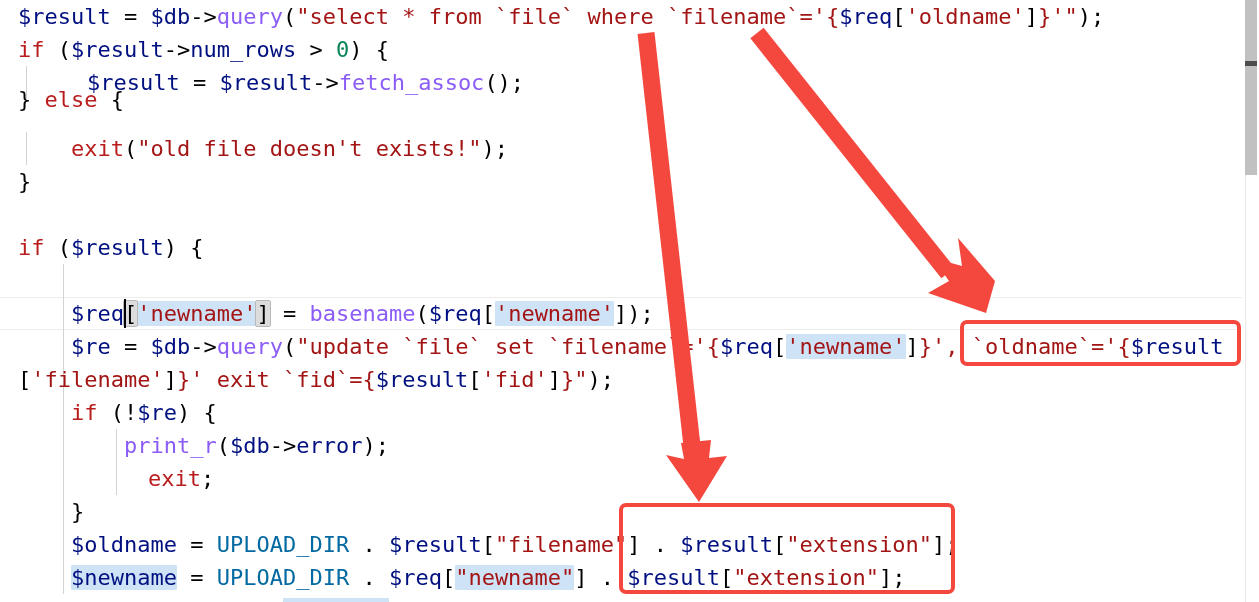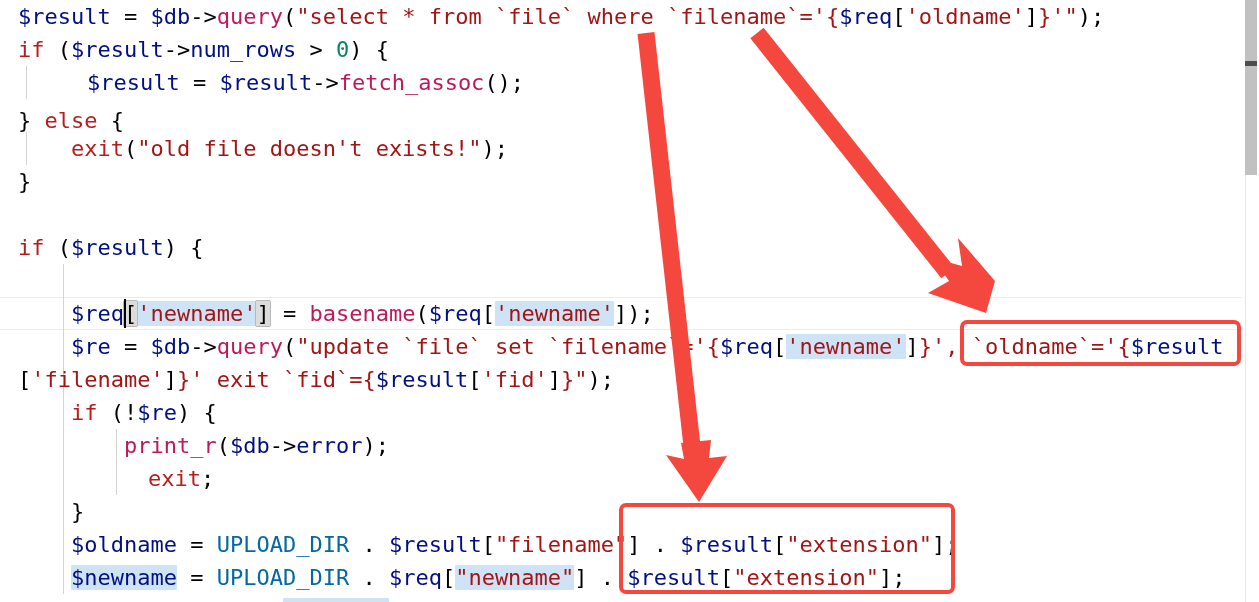--- a/index.html
+++ b/index.html
@@ -40,21 +40,21 @@
     left: 0;
     height: 33px;
     white-space: pre;
     padding-left: 18px;
     box-sizing: border-box;
   }
 
   
   .t-var   { color: #001080; }           
   .t-kw    { color: #b91c1c; }           
-  .t-fn    { color: #be185d; }           
+  .t-fn    { color: #8b5cf6; }           
   .t-str   { color: #a31515; }           
   .t-num   { color: #098658; }           
   .t-op    { color: #000000; }           
   .t-const { color: #0369a1; }
 
   
   .hl-word {
     background: #cfe3f7;
     border-radius: 1px;
     text-align: center;
@@ -157,21 +157,21 @@
   <div class="indent-guide" style="left:116px; top:429px; height:66px;"></div>
 
   <div class="code-layer">
 
     <div class="line" style="top:0px;"><span class="t-var">$result</span><span class="t-op"> = </span><span class="t-var">$db</span><span class="t-op">-&gt;</span><span class="t-fn">query</span><span class="t-op">(</span><span class="t-str">"select * from `file` where `filename`='{</span><span class="t-var">$req</span><span class="t-op">[</span><span class="t-str">'oldname'</span><span class="t-op">]</span><span class="t-str">}'"</span><span class="t-op">);</span></div>
 
     <div class="line" style="top:33px;"><span class="t-kw">if</span><span class="t-op"> (</span><span class="t-var">$result</span><span class="t-op">-&gt;</span><span class="t-var">num_rows</span><span class="t-op"> &gt; </span><span class="t-num">0</span><span class="t-op">) {</span></div>
 
     <div class="line" style="top:66px;padding-left:34px;">    <span class="t-var">$result</span><span class="t-op"> = </span><span class="t-var">$result</span><span class="t-op">-&gt;</span><span class="t-fn">fetch_assoc</span><span class="t-op">();</span></div>
 
-    <div class="line" style="top:104px;"><span class="t-op">} </span><span class="t-kw">else</span><span class="t-op"> {</span></div>
+    <div class="line" style="top:83px;"><span class="t-op">} </span><span class="t-kw">else</span><span class="t-op"> {</span></div>
 
     <div class="line" style="top:132px;">    <span class="t-kw">exit</span><span class="t-op">(</span><span class="t-str">"old file doesn't exists!"</span><span class="t-op">);</span></div>
 
     <div class="line" style="top:165px;"><span class="t-op">}</span></div>
 
     <div class="line" style="top:198px;"> </div>
 
     <div class="line" style="top:231px;"><span class="t-kw">if</span><span class="t-op"> (</span><span class="t-var">$result</span><span class="t-op">) {</span></div>
 
     <div class="line" style="top:264px;"> </div>

